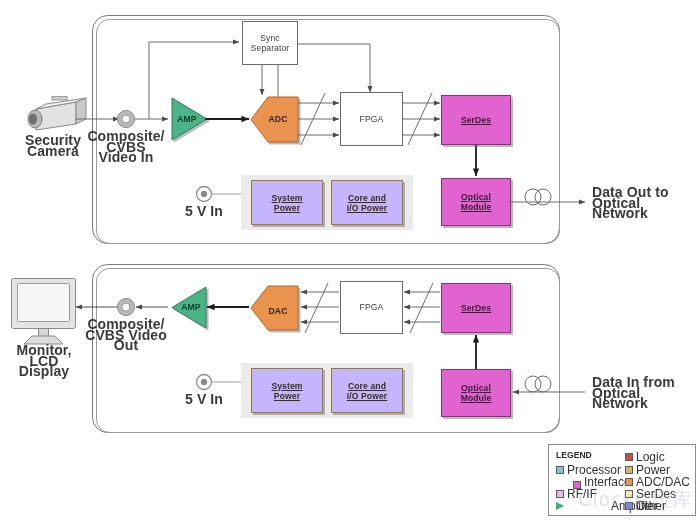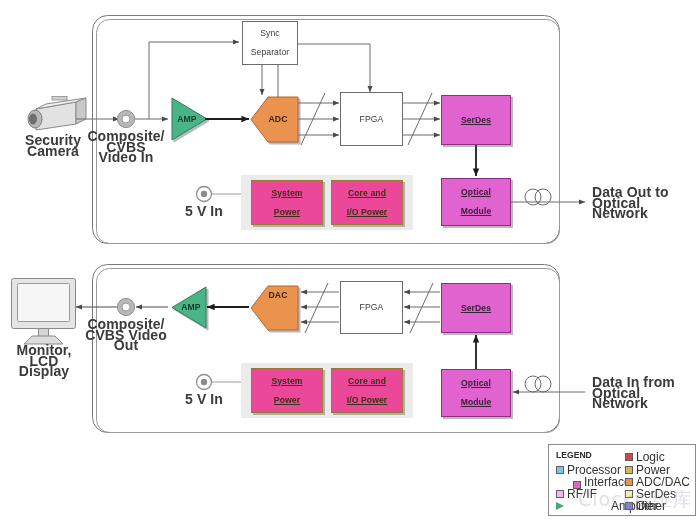--- a/index.html
+++ b/index.html
@@ -4,24 +4,24 @@
 <style>
   html,body{margin:0;padding:0;background:#ffffff;}
   body{width:700px;height:522px;position:relative;overflow:hidden;
        font-family:"Liberation Sans","DejaVu Sans",sans-serif;color:#2b2b2b;}
   #canvas{position:absolute;left:0;top:0;width:700px;height:522px;}
   .lbl{position:absolute;text-align:center;font-size:14px;line-height:10.5px;
        font-weight:bold;color:#3a3a3a;letter-spacing:.1px;}
   .lbl.left{text-align:left;}
   .blk{position:absolute;box-sizing:border-box;display:flex;align-items:center;
        justify-content:center;text-align:center;font-size:8.6px;font-weight:bold;
-       line-height:19px;letter-spacing:.1px;}
+       line-height:10px;letter-spacing:.1px;}
   .shadowed{box-shadow:2px 2px 0 rgba(90,90,90,.42);text-decoration:underline;}
   .magenta{background:#e163cf;border:1px solid #8d2f81;color:#3b2038;}
-  .gold{background:#ec4899;border:1px solid #9a7c2f;color:#3c3014;}
+  .gold{background:#c4b5fd;border:1px solid #9a7c2f;color:#3c3014;}
   .powerwrap{position:absolute;background:#ebebeb;}
   .legend{position:absolute;background:#ffffff;border:1px solid #8b8b8b;
           box-sizing:border-box;}
   .legend-title{position:absolute;font-size:8.6px;font-weight:bold;color:#2b2b2b;}
   .leg-row{position:absolute;display:flex;align-items:center;gap:3px;}
   .sw{width:8px;height:8px;box-sizing:border-box;border:1px solid #5d5d5d;}
   .leg-txt{font-size:12px;color:#333;white-space:nowrap;}
   .tri-leg{width:0;height:0;border-left:8px solid #3fa97a;
            border-top:4.5px solid transparent;border-bottom:4.5px solid transparent;}
   .watermark{position:absolute;font-size:19px;color:rgba(150,150,175,.30);
@@ -199,21 +199,21 @@
 
 <div class="blk magenta shadowed" style="left:441px;top:95px;width:70px;height:50px;">SerDes</div>
 <div class="blk magenta shadowed" style="left:441px;top:178px;width:70px;height:48px;">Optical<br>Module</div>
 
 <div class="lbl" style="left:5px;top:345px;width:78px;">Monitor,<br>LCD Display</div>
 <div class="lbl" style="left:82px;top:319px;width:88px;">Composite/<br>CVBS Video Out</div>
 <div class="lbl left" style="left:592px;top:377px;width:104px;">Data In from<br>Optical Network</div>
 <div class="lbl" style="left:182px;top:394px;width:44px;">5 V In</div>
 
 <div class="blk" style="left:174px;top:298px;width:34px;height:18px;color:#143b2c;">AMP</div>
-<div class="blk" style="left:258px;top:286px;width:40px;height:18px;color:#3a2310;">DAC</div>
+<div class="blk" style="left:258px;top:302px;width:40px;height:18px;color:#3a2310;">DAC</div>
 <div class="blk" style="left:341px;top:298px;width:61px;height:18px;color:#3a3a3a;font-weight:normal;">FPGA</div>
 
 <div class="powerwrap" style="left:241px;top:363px;width:172px;height:55px;"></div>
 <div class="blk gold shadowed" style="left:251px;top:368px;width:72px;height:45px;">System<br>Power</div>
 <div class="blk gold shadowed" style="left:331px;top:368px;width:72px;height:45px;">Core and<br>I/O Power</div>
 
 <div class="blk magenta shadowed" style="left:441px;top:283px;width:70px;height:50px;">SerDes</div>
 <div class="blk magenta shadowed" style="left:441px;top:369px;width:70px;height:48px;">Optical<br>Module</div>
 
 <div class="legend" style="left:548px;top:444px;width:148px;height:72px;">

